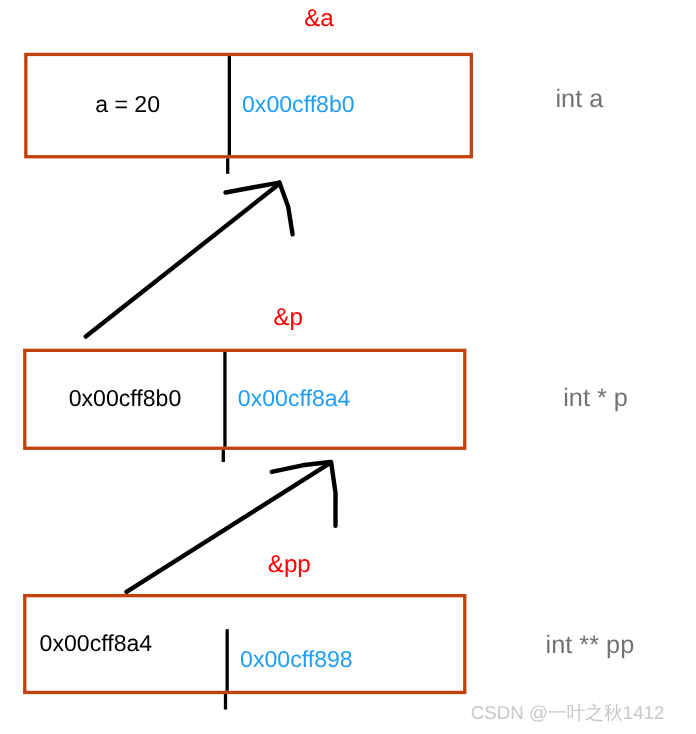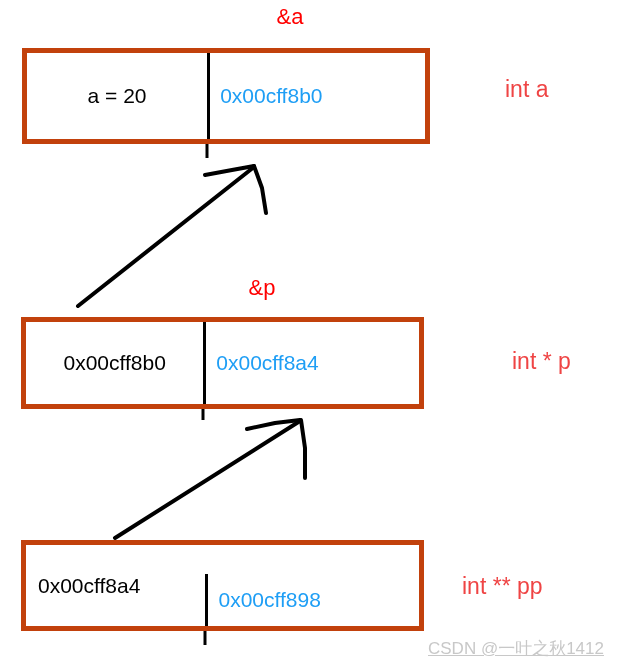--- a/index.html
+++ b/index.html
@@ -13,21 +13,21 @@
   #canvas {
     position: relative;
     width: 633px;
     height: 667px;
     background: #ffffff;
     overflow: hidden;
   }
   .mem-box {
     position: absolute;
     box-sizing: border-box;
-    border: 5px solid #c2410c;
+    border: 3px solid #c2410c;
     background: #ffffff;
     display: flex;
   }
   .cell {
     box-sizing: border-box;
     display: flex;
     align-items: center;
     white-space: nowrap;
     font-size: 21px;
   }
@@ -43,30 +43,29 @@
   }
   .amp-label {
     position: absolute;
     color: #FF0000;
     font-size: 22px;
     white-space: nowrap;
     text-align: center;
   }
   .type-label {
     position: absolute;
-    color: #ef4444;
+    color: #737373;
     font-size: 23px;
     white-space: nowrap;
   }
   .watermark {
     position: absolute;
     color: #C8C8C8;
     font-size: 17px;
     white-space: nowrap;
-    text-decoration: underline;
   }
   svg.overlay {
     position: absolute;
     left: 0;
     top: 0;
     width: 633px;
     height: 667px;
     pointer-events: none;
   }
 </style>
@@ -84,26 +83,27 @@
   <div class="type-label" style="left:505px; top:76px;">int a</div>
 
   <div class="amp-label" style="left:227px; top:275px; width:70px;">&amp;p</div>
 
   <div class="mem-box" style="left:21px; top:317px; width:403px; height:92px;">
     <div class="cell cell-value" style="width:182px;">0x00cff8b0</div>
     <div class="cell cell-addr" style="width:221px;">0x00cff8a4</div>
   </div>
   <div class="type-label" style="left:512px; top:348px;">int * p</div>
 
+  <div class="amp-label" style="left:223px; top:500px; width:80px;">&amp;pp</div>
 
   <div class="mem-box" style="left:21px; top:540px; width:403px; height:91px;">
     <div class="cell cell-value" style="width:184px; justify-content:flex-start; padding-left:12px;">0x00cff8a4</div>
     <div class="cell cell-addr" style="width:219px;margin-top:29px;">0x00cff898</div>
   </div>
-  <div class="type-label" style="left:462px; top:573px;text-align:center;">int ** pp</div>
+  <div class="type-label" style="left:496px; top:573px;text-align:center;">int ** pp</div>
 
   <svg class="overlay" viewBox="0 0 633 667">
 
     <path d="M 207 144 L 207 158" stroke="#000000" stroke-width="3" fill="none"></path>
 
     <path d="M 203 409 L 203 420" stroke="#000000" stroke-width="3" fill="none"></path>
 
     <path d="M 205 631 L 205 645" stroke="#000000" stroke-width="3" fill="none"></path>
 
     <g>

